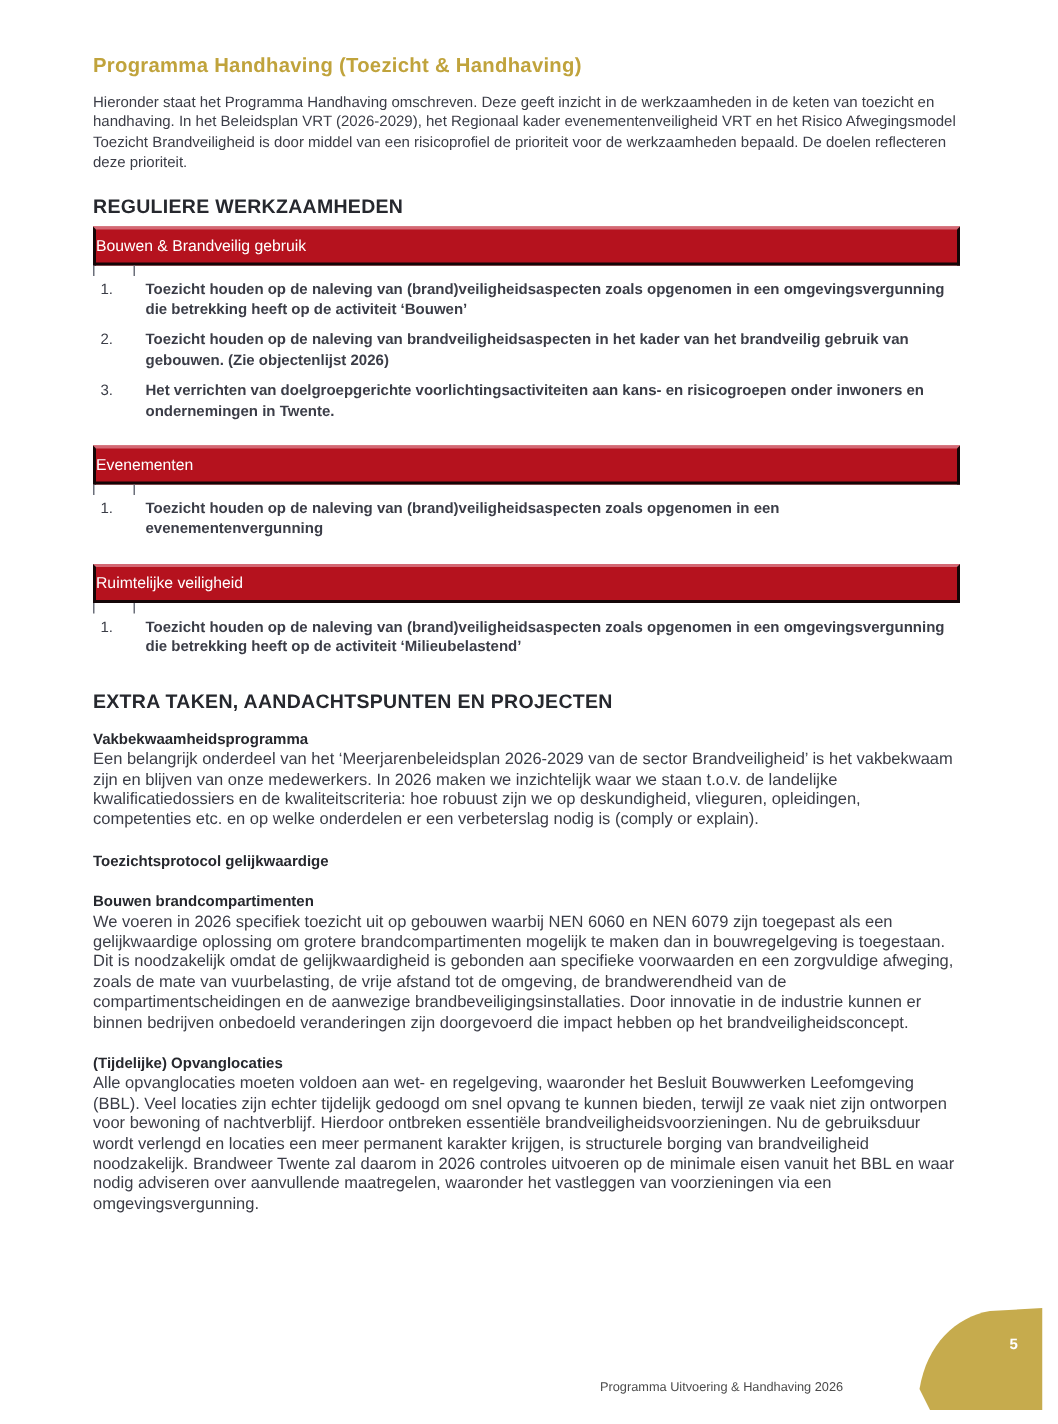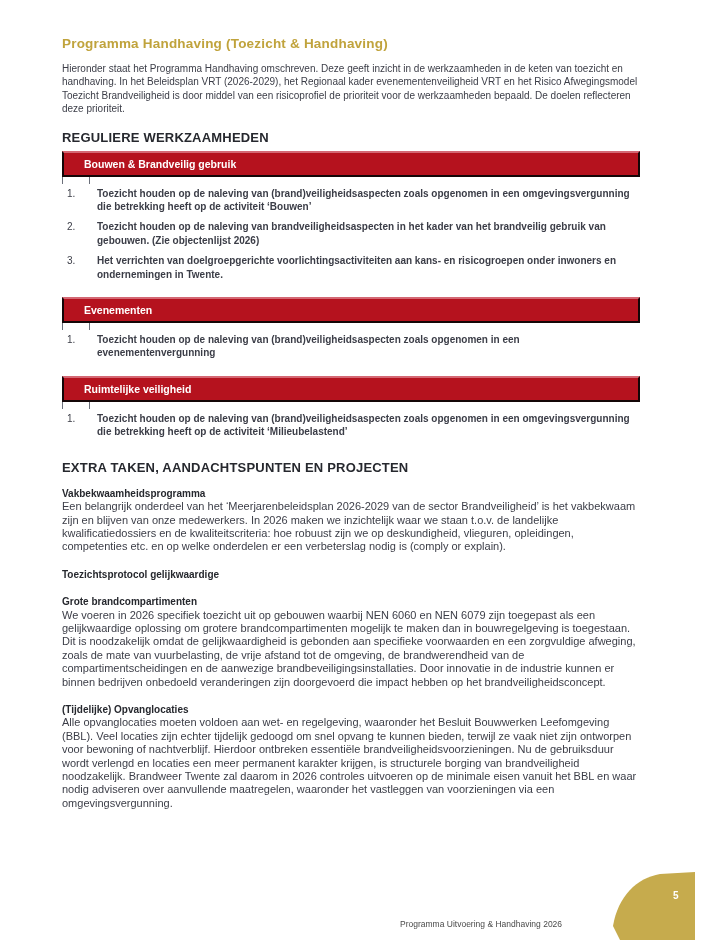--- a/index.html
+++ b/index.html
@@ -26,22 +26,22 @@
     font-size:13px; font-weight:bold;
     color:#26282e;
     letter-spacing:0.2px;
   }
   .sec-heading.extra { margin-top:5px; margin-bottom:12px; }
 
   .cat-table { position:relative; }
   .cat-header {
     background:#b5121e;
     color:#ffffff;
-    font-size:10.5px; font-weight:bold;
-    padding:5px 20px;
+    font-size:10.5px; font-weight:normal;
+    padding:5px 0;
     border-top:2px solid #d46874;
     border-left:2px solid #140607;
     border-right:2px solid #140607;
     border-bottom:2px solid #140607;
   }
   .tick { position:absolute; width:1px; height:7px; background:#6b6f7a; }
   .tick.t1 { left:0px; }
   .tick.t2 { left:27px; }
 
   .cat-list { padding:10px 0 16px 0; }
@@ -121,21 +121,21 @@
     <div class="topic">
       <p class="topic-title">Vakbekwaamheidsprogramma</p>
       <p class="topic-body">Een belangrijk onderdeel van het ‘Meerjarenbeleidsplan 2026-2029 van de sector Brandveiligheid’ is het vakbekwaam zijn en blijven van onze medewerkers. In 2026 maken we inzichtelijk waar we staan t.o.v. de landelijke kwalificatiedossiers en de kwaliteitscriteria: hoe robuust zijn we op deskundigheid, vlieguren, opleidingen, competenties etc. en op welke onderdelen er een verbeterslag nodig is (comply or explain).</p>
     </div>
 
     <div class="topic">
       <p class="topic-title">Toezichtsprotocol gelijkwaardige</p>
     </div>
 
     <div class="topic">
-      <p class="topic-title">Grote brandcompartimenten</p>
+      <p class="topic-title">Bouwen brandcompartimenten</p>
       <p class="topic-body">We voeren in 2026 specifiek toezicht uit op gebouwen waarbij NEN 6060 en NEN 6079 zijn toegepast als een gelijkwaardige oplossing om grotere brandcompartimenten mogelijk te maken dan in bouwregelgeving is toegestaan. Dit is noodzakelijk omdat de gelijkwaardigheid is gebonden aan specifieke voorwaarden en een zorgvuldige afweging, zoals de mate van vuurbelasting, de vrije afstand tot de omgeving, de brandwerendheid van de compartimentscheidingen en de aanwezige brandbeveiligingsinstallaties. Door innovatie in de industrie kunnen er binnen bedrijven onbedoeld veranderingen zijn doorgevoerd die impact hebben op het brandveiligheidsconcept.</p>
     </div>
 
     <div class="topic">
       <p class="topic-title">(Tijdelijke) Opvanglocaties</p>
       <p class="topic-body">Alle opvanglocaties moeten voldoen aan wet- en regelgeving, waaronder het Besluit Bouwwerken Leefomgeving (BBL). Veel locaties zijn echter tijdelijk gedoogd om snel opvang te kunnen bieden, terwijl ze vaak niet zijn ontworpen voor bewoning of nachtverblijf. Hierdoor ontbreken essentiële brandveiligheidsvoorzieningen. Nu de gebruiksduur wordt verlengd en locaties een meer permanent karakter krijgen, is structurele borging van brandveiligheid noodzakelijk. Brandweer Twente zal daarom in 2026 controles uitvoeren op de minimale eisen vanuit het BBL en waar nodig adviseren over aanvullende maatregelen, waaronder het vastleggen van voorzieningen via een omgevingsvergunning.</p>
     </div>
 
   </div>
 

